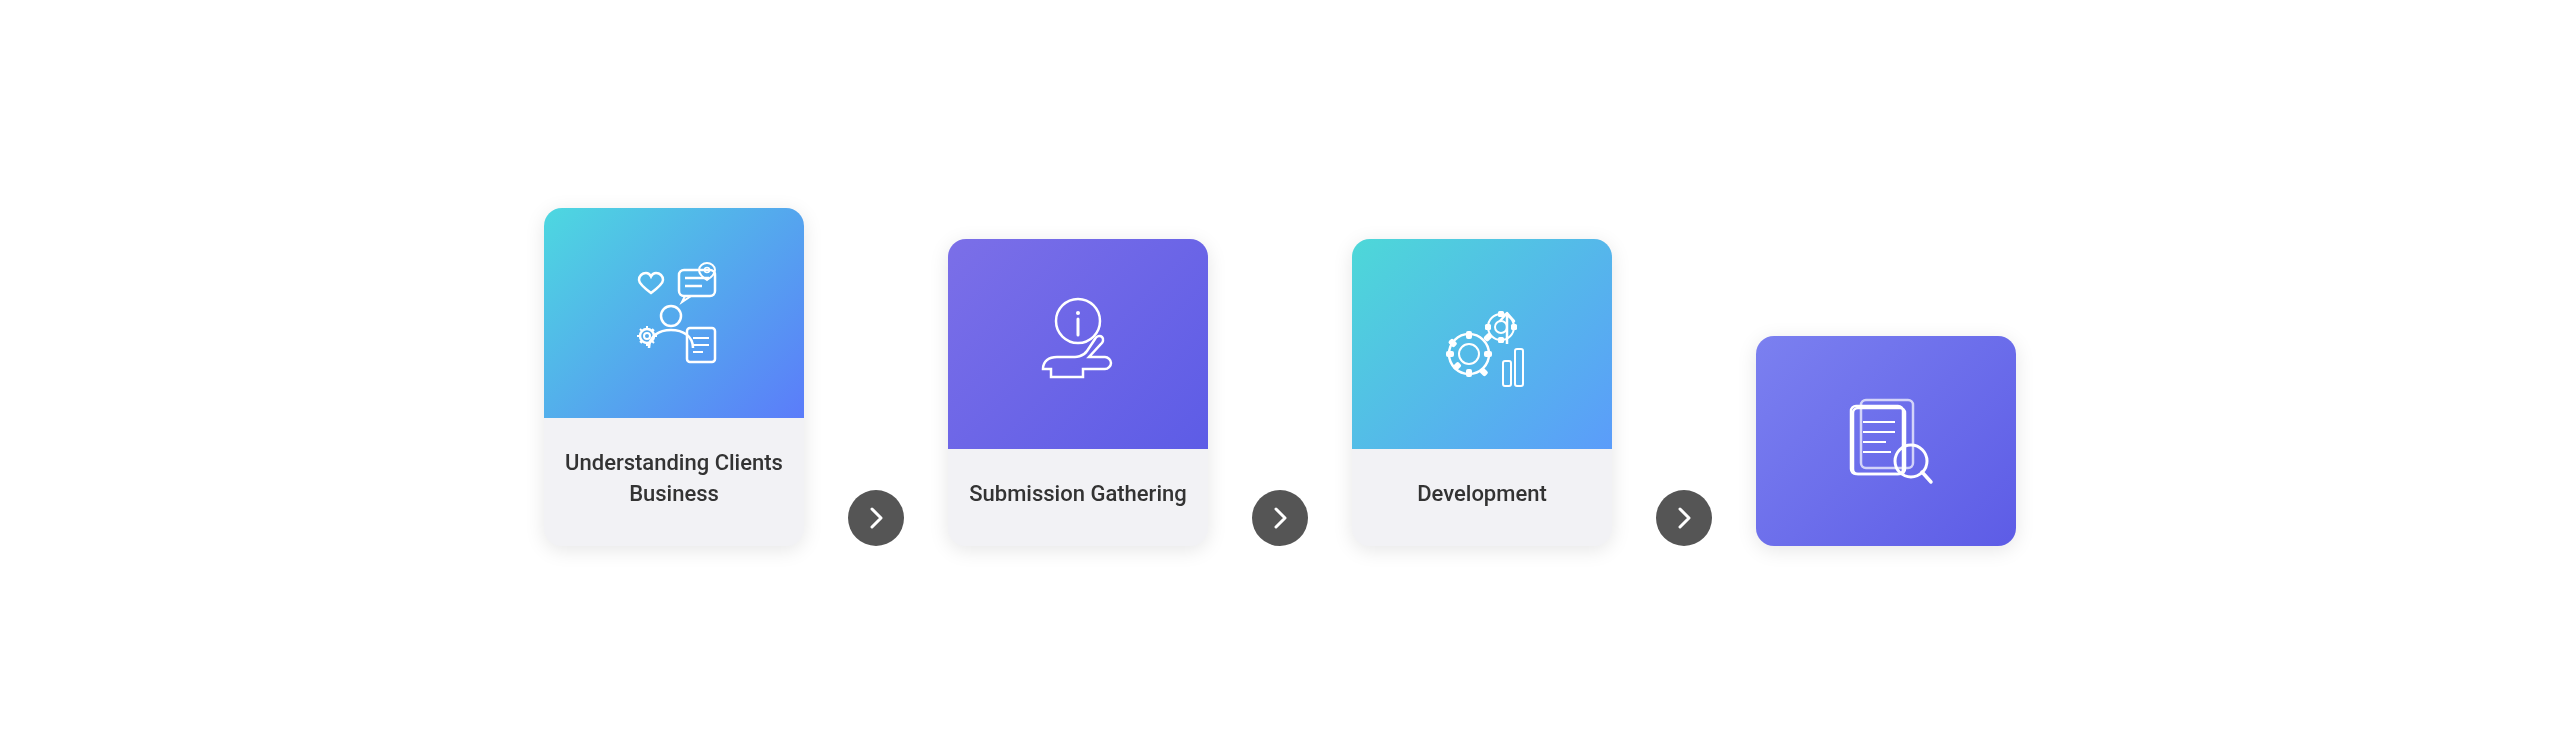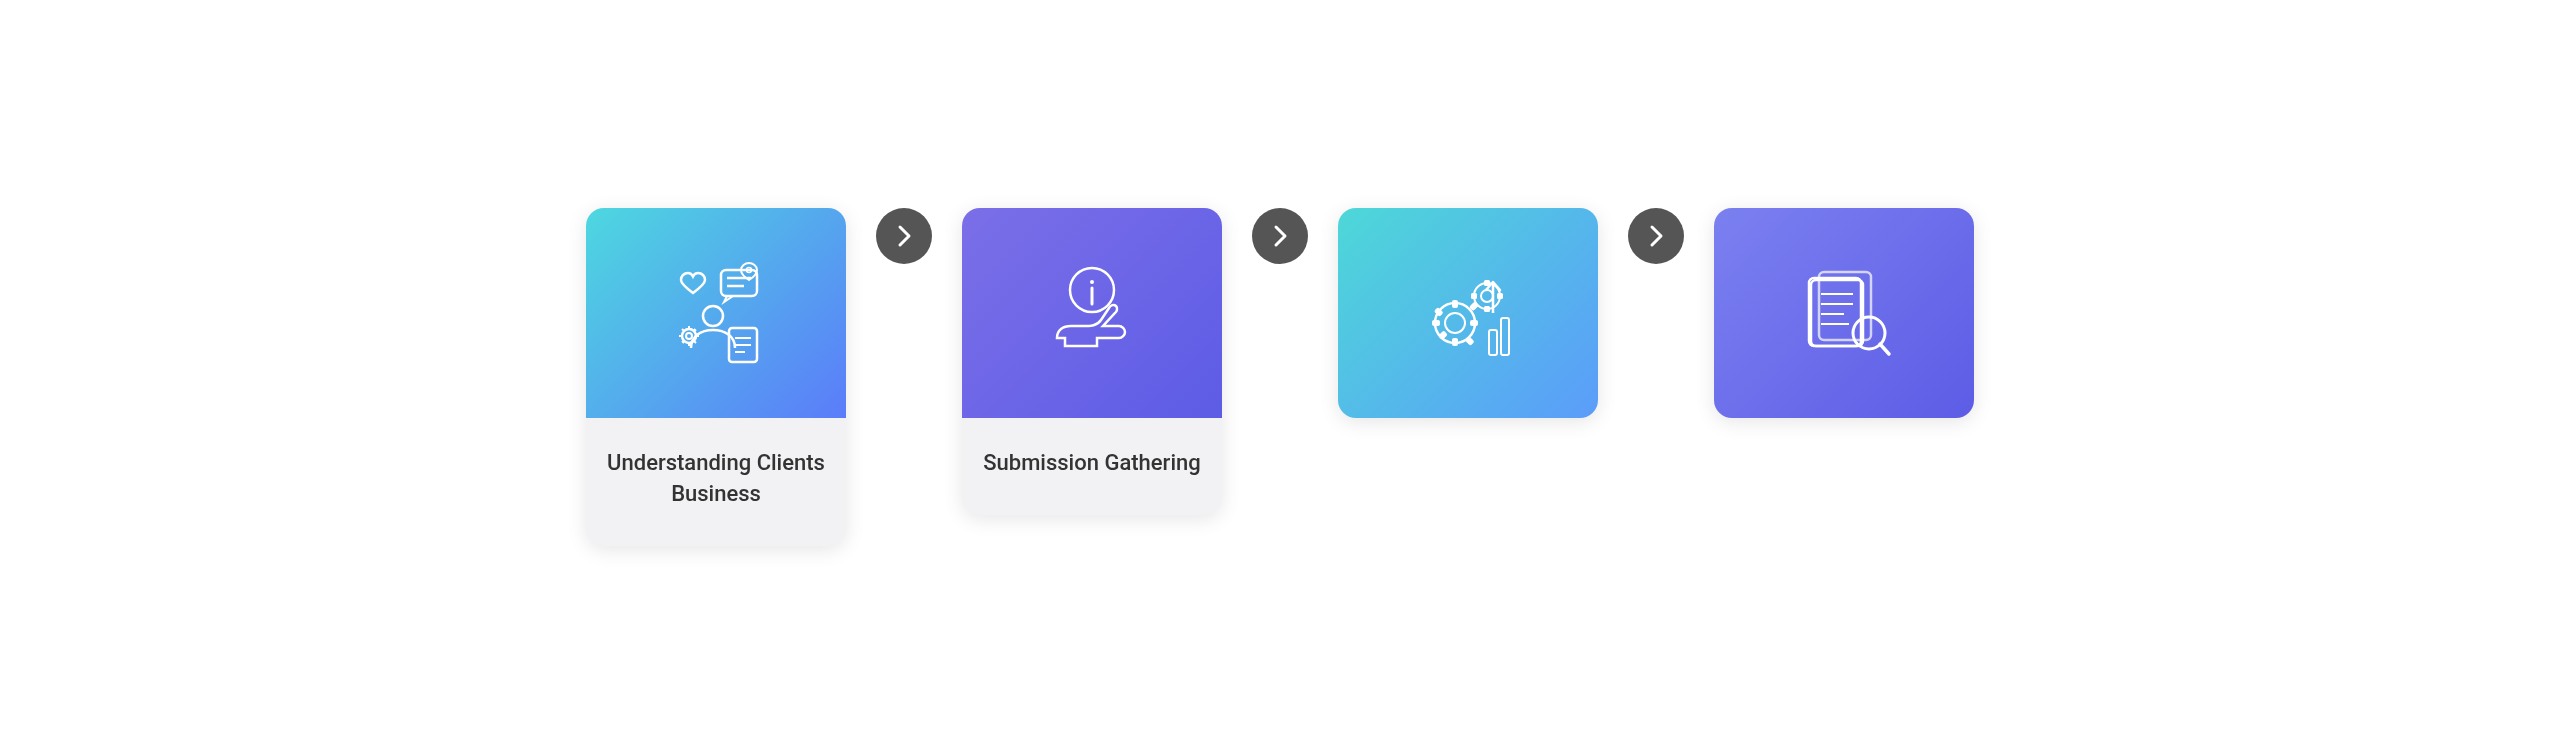--- a/index.html
+++ b/index.html
@@ -13,23 +13,23 @@
       height: 754px;
       background: #ffffff;
       display: flex;
       align-items: center;
       justify-content: center;
       font-family: -apple-system, BlinkMacSystemFont, 'Segoe UI', Roboto, sans-serif;
     }
 
     .process-container {
       display: flex;
-      align-items: flex-start;
-      justify-content: center;
-      gap: 30px;
+      align-items: flex-end;
+      justify-content: center;
+      gap: 44px;
     }
 
     .card {
       width: 260px;
       border-radius: 18px;
       overflow: hidden;
       box-shadow: 0 4px 20px rgba(0,0,0,0.10);
       background: #f2f2f5;
     }
 
@@ -191,20 +191,23 @@
         <rect x="58" y="35" width="6" height="6" rx="1.5" fill="white"></rect>
         <rect x="84" y="35" width="6" height="6" rx="1.5" fill="white"></rect>
 
         <rect x="76" y="72" width="8" height="25" rx="2" stroke="white" stroke-width="2" fill="none"></rect>
         <rect x="88" y="60" width="8" height="37" rx="2" stroke="white" stroke-width="2" fill="none"></rect>
 
         <line x1="80" y1="55" x2="80" y2="25" stroke="white" stroke-width="2.5"></line>
         <polyline points="73,32 80,24 87,32" stroke="white" stroke-width="2.5" stroke-linecap="round" stroke-linejoin="round"></polyline>
       </svg>
     </div>
+    <div class="card-body">
+      <div class="card-label">Development</div>
+    </div>
   </div>
 
   <div class="arrow-circle">
     <svg viewBox="0 0 26 26" fill="none" xmlns="http://www.w3.org/2000/svg">
       <polyline points="9,4 18,13 9,22" stroke="white" stroke-width="3" stroke-linecap="round" stroke-linejoin="round"></polyline>
     </svg>
   </div>
 
   <div class="card card-4">
     <div class="card-header">

